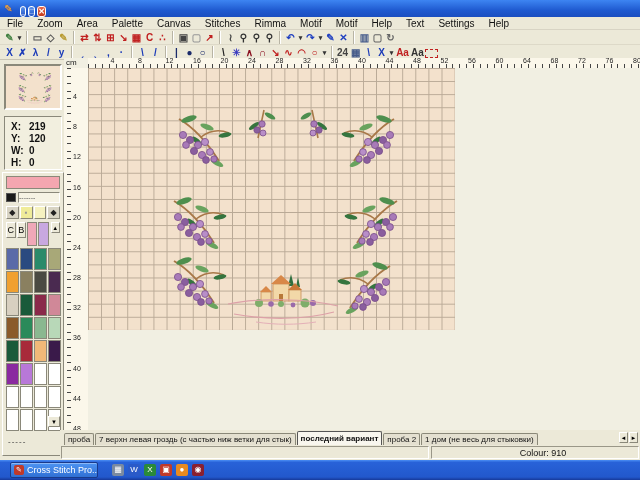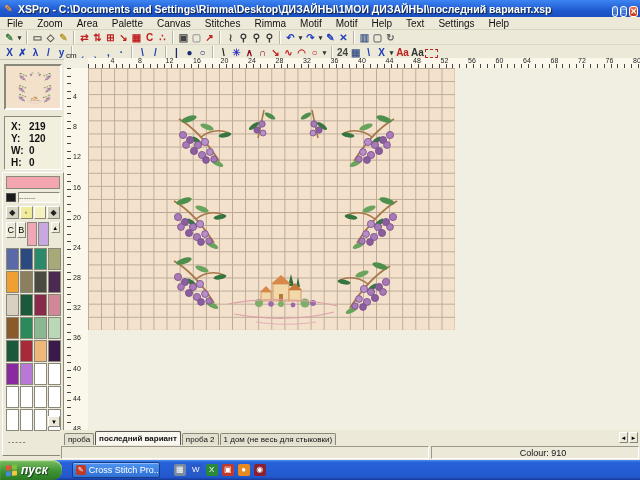--- a/index.html
+++ b/index.html
@@ -52,21 +52,21 @@
     background:#ece9d8;font-size:9px;line-height:15px;text-align:center;}
   .cb-swatch{width:13px;height:24px;border:1px solid #8a887a;}
   .pal-scroll{width:12px;height:11px;border:1px solid;border-color:#fff #8a887a #8a887a #fff;
     background:#ece9d8;font-size:6px;line-height:10px;text-align:center;margin-left:1px;}
   #palette-grid{margin-top:2px;display:grid;grid-template-columns:repeat(4,13px);gap:1px;}
   .pal-cell{width:13px;height:22px;border:1px solid #8a887a;}
   #pal-down{position:absolute;right:3px;bottom:28px;}
   #palette-dashes{position:absolute;left:8px;top:437px;font-size:8px;color:#333;letter-spacing:1px;}
   
   #workarea-bg{position:absolute;left:64px;top:58px;width:576px;height:372px;background:#f1efe2;}
-  #corner-unit{position:absolute;left:66px;top:51px;font-size:8px;color:#222;}
+  #corner-unit{position:absolute;left:66px;top:58px;font-size:8px;color:#222;}
   #hruler{position:absolute;left:88px;top:58px;width:552px;height:10px;background:#fbf7ea;}
   #hruler .ticks{position:absolute;left:0;bottom:0;width:100%;height:4px;
     background:repeating-linear-gradient(90deg,#444 0 1px,transparent 1px 6.875px);}
   #hruler .num{position:absolute;top:-1px;font-size:7px;color:#222;}
   #vruler{position:absolute;left:64px;top:68px;width:24px;height:364px;background:#fbf7ea;}
   #vruler .ticks{position:absolute;left:3px;top:0;width:4px;height:100%;
     background:repeating-linear-gradient(180deg,#444 0 1px,transparent 1px 7.54px);}
   #vruler .num{position:absolute;left:9px;font-size:7px;color:#222;}
   #canvas{position:absolute;left:88px;top:68px;width:367px;height:262px;background:#f3e1cc;
     background-image:linear-gradient(to right,#b9a996 1px,transparent 1px),
@@ -164,21 +164,20 @@
       <g id="path">
         <path d="M2,8 C30,2 80,2 112,10" stroke="#dda0a8" stroke-width="1.2" fill="none"></path>
         <path d="M8,18 C40,24 78,24 108,16" stroke="#dda0a8" stroke-width="1.2" fill="none"></path>
         <path d="M30,26 C50,29 70,29 90,26" stroke="#e4b0b8" stroke-width="1" fill="none"></path>
       </g>
     </defs>
   </svg>
 
   <div id="titlebar">
     <span id="app-icon">✎</span>
-    <span id="title-text">XSPro - C:\Documents and Settings\Rimma\Desktop\ДИЗАЙНЫ\1МОИ ДИЗАЙНЫ\последний вариант.xsp</span>
     <span id="win-controls"><span class="winbtn">_</span><span class="winbtn">□</span><span class="winbtn close">✕</span></span>
   </div>
 
   <div id="menubar">
       <span class="menu-item">File</span>
       <span class="menu-item">Zoom</span>
       <span class="menu-item">Area</span>
       <span class="menu-item">Palette</span>
       <span class="menu-item">Canvas</span>
       <span class="menu-item">Stitches</span>
@@ -411,44 +410,36 @@
           <use href="#branch" transform="translate(80 187)"></use>
           <use href="#branch" transform="translate(308 192) scale(-1 1)"></use>
           <use href="#house" transform="translate(167 200)"></use>
           <use href="#path" transform="translate(138 228)"></use>
         </g>
       </svg>
   </div>
 
   <div id="tabsbar">
       <span class="tab">проба</span>
+      <span class="tab">7 верхн левая гроздь (с частью ниж ветки для стык)</span>
       <span class="tab active">последний вариант</span>
       <span class="tab">проба 2</span>
       <span class="tab">1 дом (не весь для стыковки)</span>
     </div>
   <div class="tab-scroll">
     <span>◄</span>
     <span>►</span>
   </div>
 
   <div id="statusbar">
     <div id="status-left" class="status-pane"></div>
     <div id="status-right" class="status-pane">Colour: 910</div>
   </div>
 
   <div id="taskbar">
-    <div id="start-btn">
-      <span id="start-flag">
-          <i style="background: rgb(232, 80, 60);"></i>
-          <i style="background: rgb(125, 191, 63);"></i>
-          <i style="background: rgb(63, 140, 222);"></i>
-          <i style="background: rgb(244, 198, 63);"></i>
-        </span>
-      <span id="start-label">пуск</span>
-    </div>
     <div id="task-buttons">
         <div class="taskbtn">
           <span class="taskicon" style="background: rgb(192, 58, 42);">✎</span>
           <span>Cross Stitch Pro...</span>
         </div>
       </div>
     <div id="quicklaunch">
         <span class="qlicon" style="background: rgb(122, 138, 160);">▦</span>
         <span class="qlicon" style="background: rgb(42, 90, 200);">W</span>
         <span class="qlicon" style="background: rgb(42, 138, 58);">X</span>

